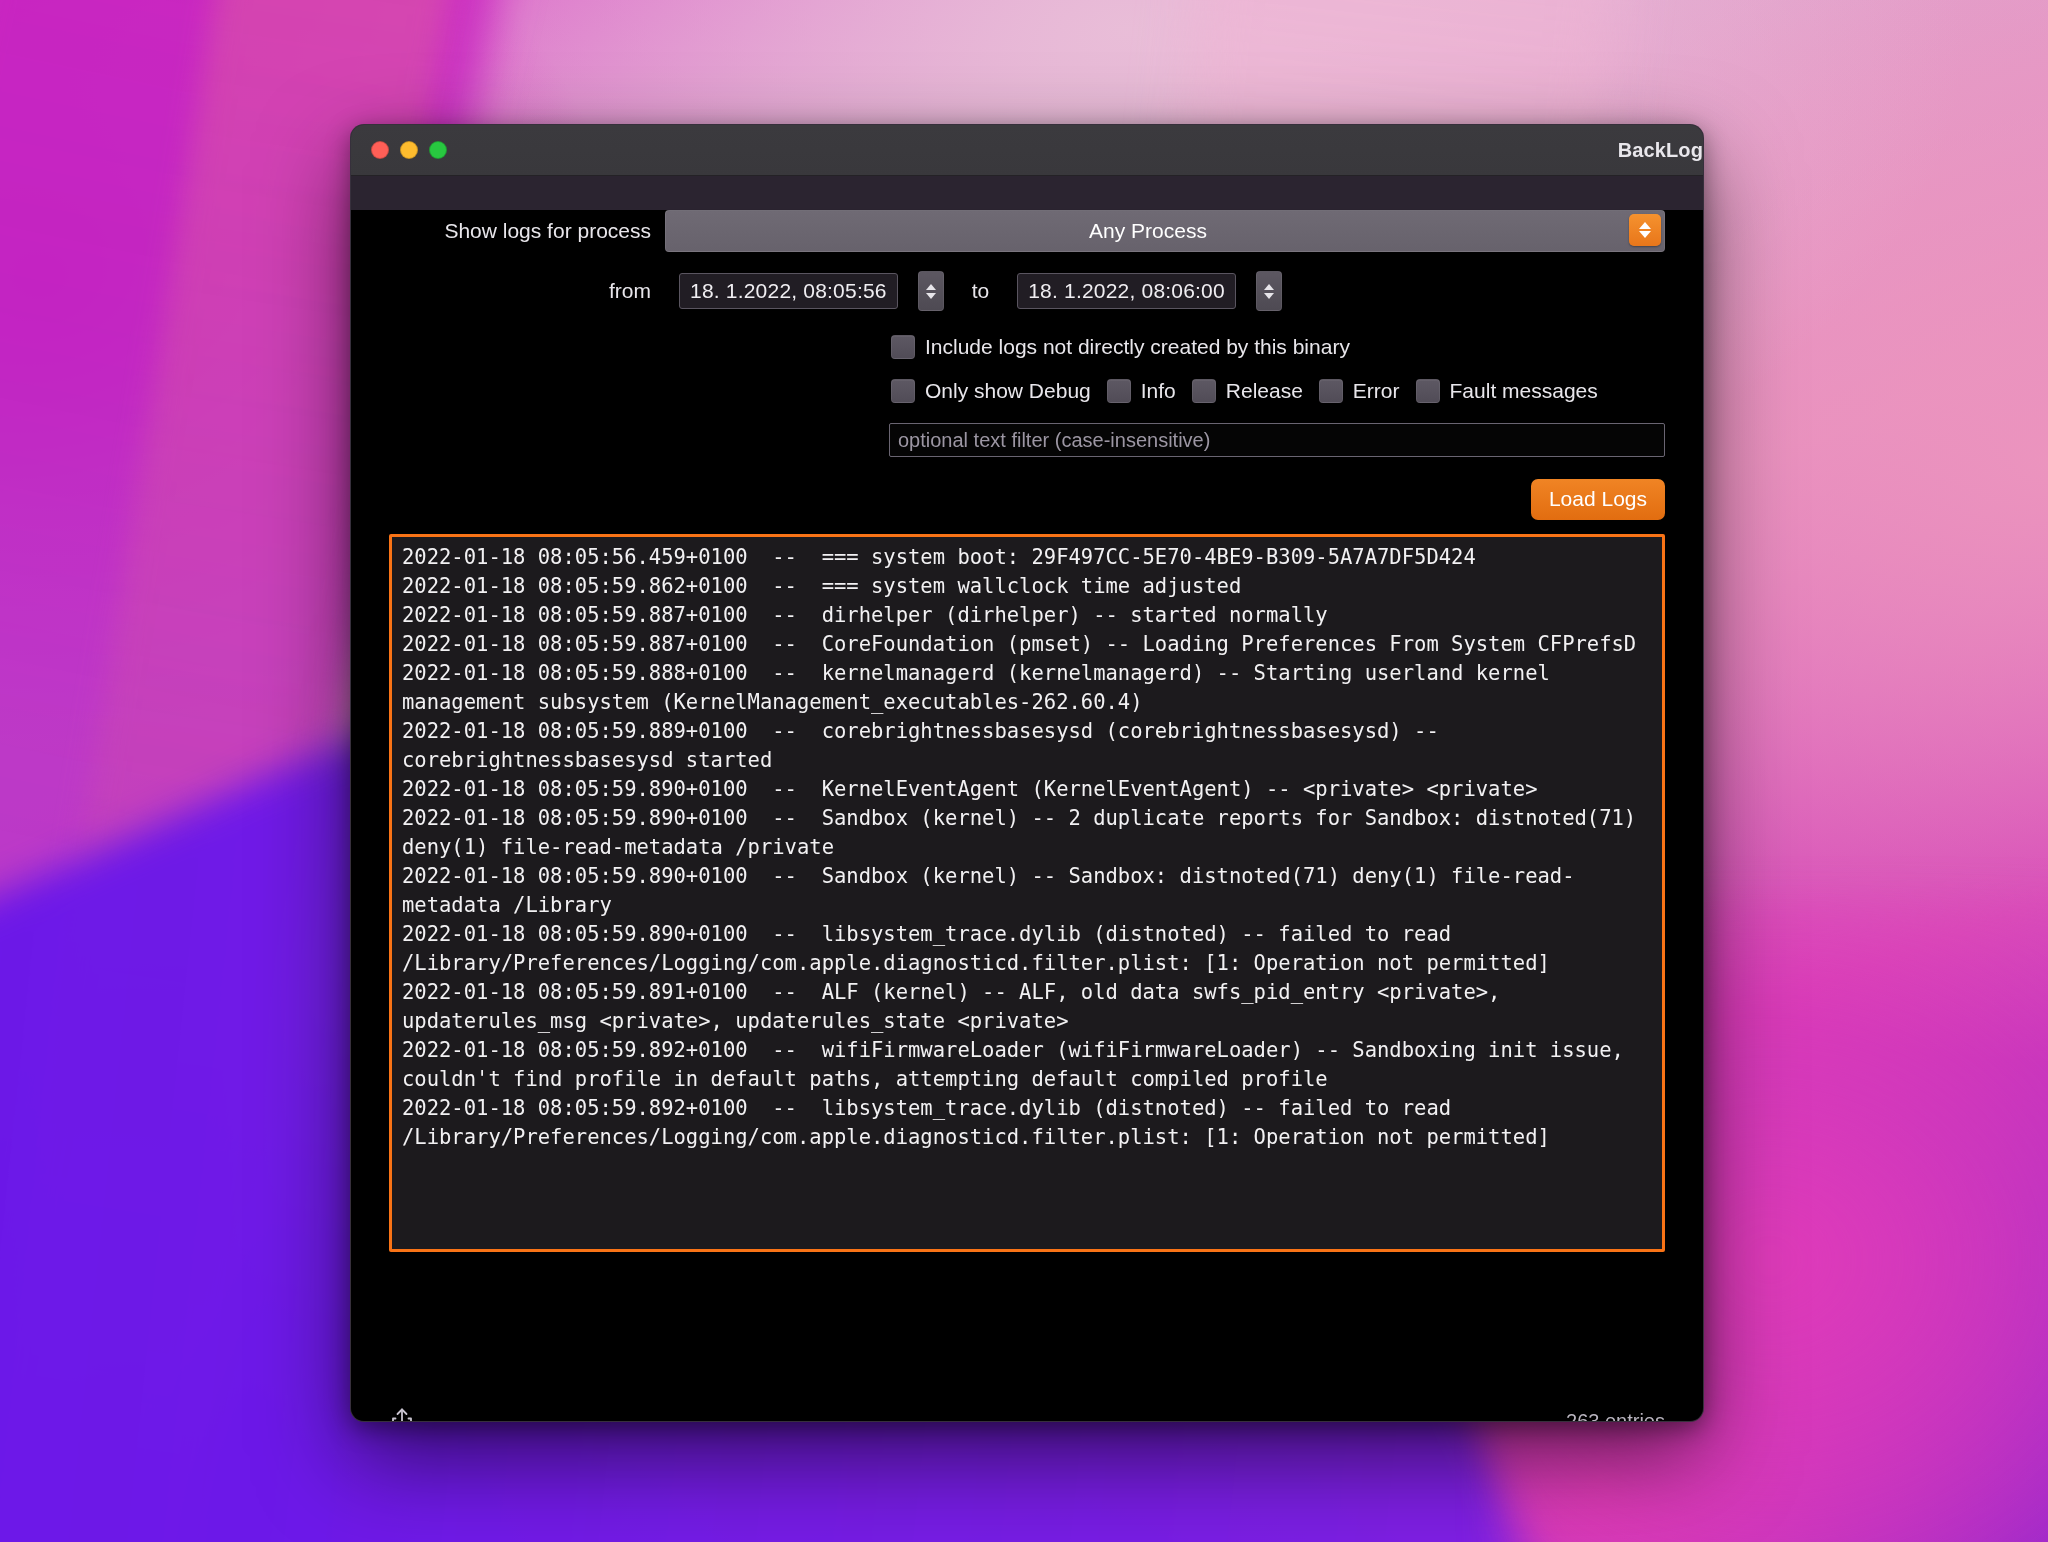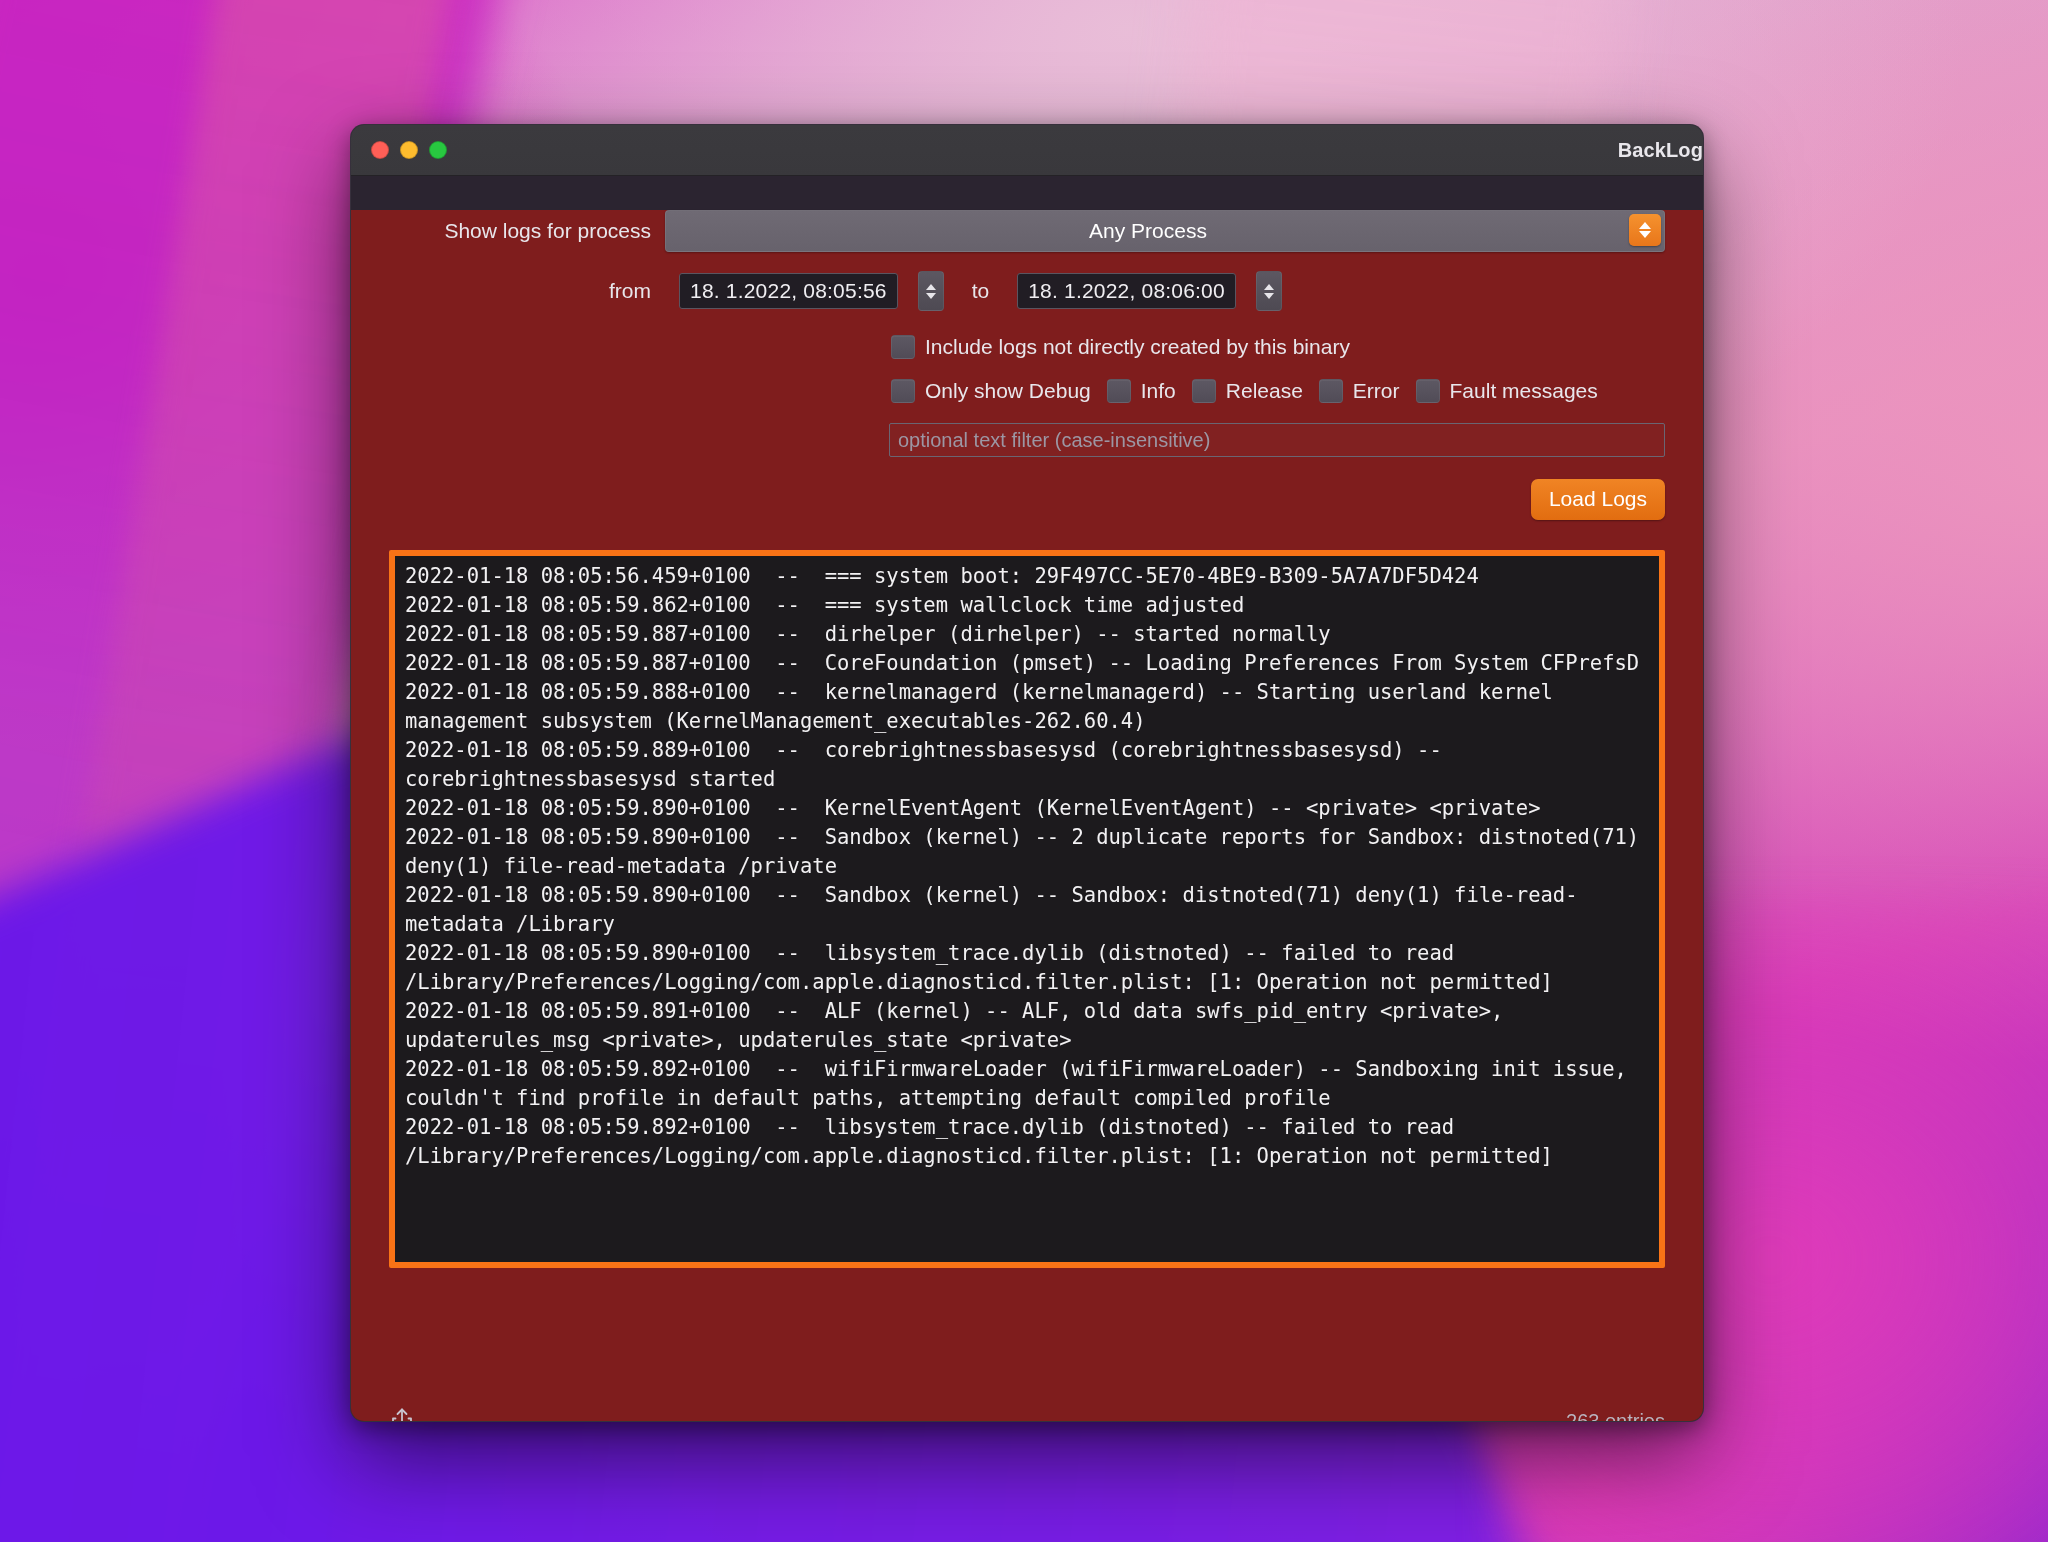--- a/index.html
+++ b/index.html
@@ -102,21 +102,21 @@
     font-weight: 700;
     color: #e9e7ec;
     letter-spacing: 0.1px;
     pointer-events: none;
   }
 
   
   #content {
     padding: 0;
     height: calc(100% - 50px);
-    background: #7f1d1d;
+    background: #000000;
     position: relative;
   }
 
   .form-row {
     display: flex;
     align-items: center;
     padding: 0 38px;
   }
 
   #row-process {
@@ -279,24 +279,24 @@
     font-size: 21px;
     border-radius: 7px;
     padding: 8px 18px 9px;
     border: none;
     box-shadow: 0 1px 2px rgba(0,0,0,0.35);
     font-family: "Liberation Sans", sans-serif;
   }
 
   
   #log-area {
-    margin: 30px 38px 0 38px;
+    margin: 14px 38px 0 38px;
     height: 718px;
     background: #1c1a1d;
-    border: 6px solid #f97316;
+    border: 3px solid #f97316;
     border-radius: 2px;
     overflow: hidden;
     padding: 6px 8px 6px 10px;
     box-sizing: border-box;
   }
   #log-text {
     font-family: "DejaVu Sans Mono", "Liberation Mono", monospace;
     font-size: 20.5px;
     line-height: 29px;
     color: #f2f1f3;

